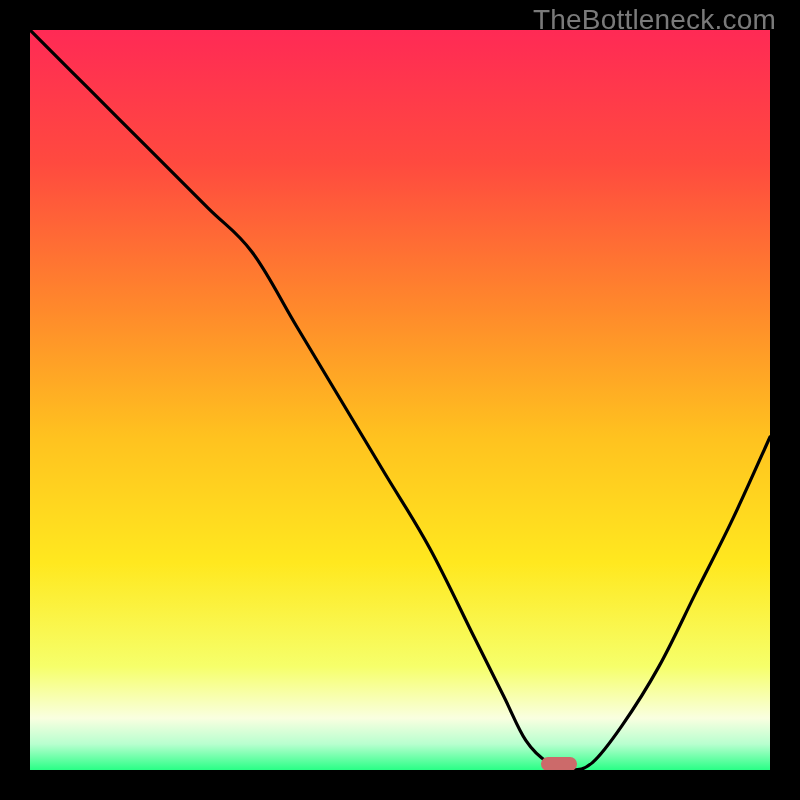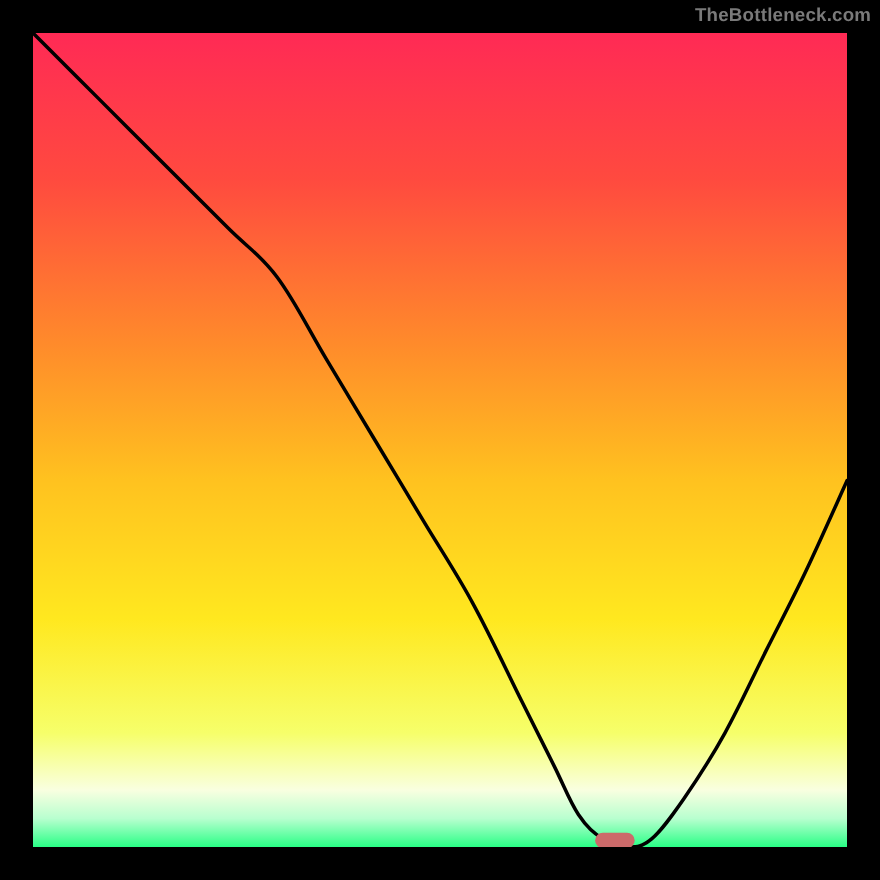--- a/index.html
+++ b/index.html
@@ -28,24 +28,24 @@
     position: absolute;
     inset: 0;
   }
   .curve-svg {
     position: absolute;
     inset: 0;
   }
   .watermark {
     position: absolute;
     top: 4px;
-    right: 8px;
+    right: 24px;
     color: #7a7a7a;
-    font-size: 17px;
-    font-weight: 700;
+    font-size: 28px;
+    font-weight: 400;
     letter-spacing: 0.2px;
   }
   .marker {
     position: absolute;
     width: 36px;
     height: 14px;
     border-radius: 7px;
   }
 </style>
 </head>

